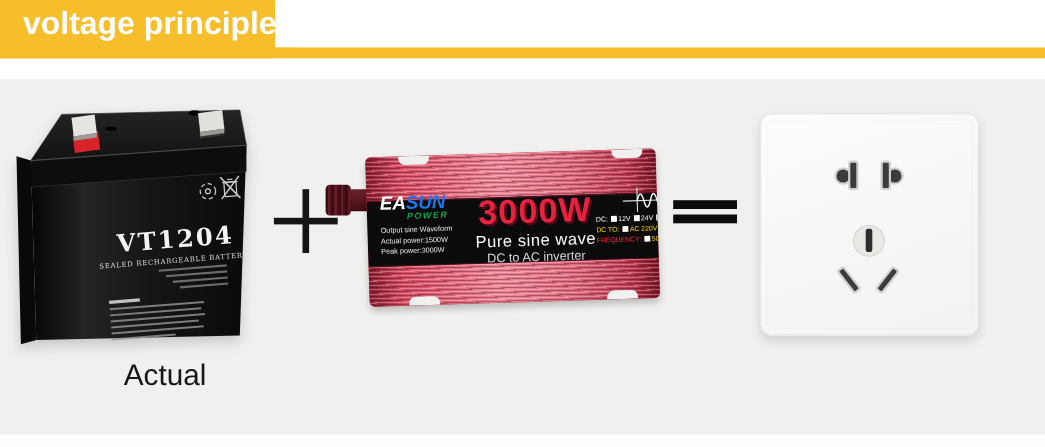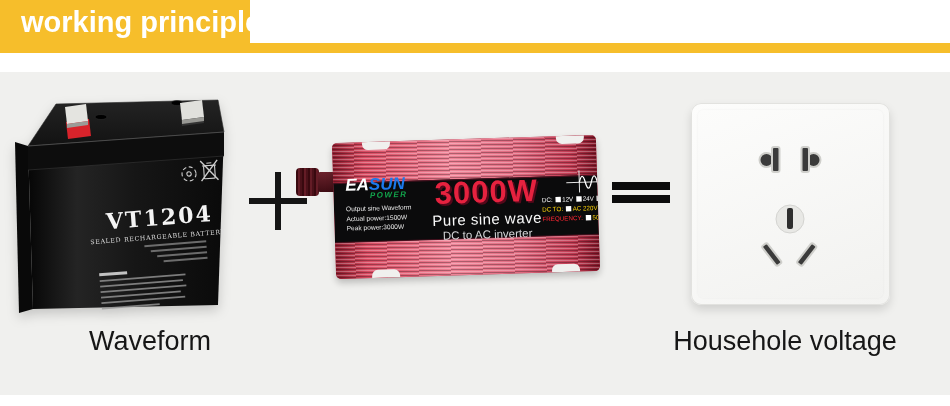--- a/index.html
+++ b/index.html
@@ -88,21 +88,21 @@
       background:linear-gradient(160deg,#fcfcfb,#f2f2f0); box-shadow:0 0 3px rgba(0,0,0,0.05); }
   .socket-holes { position:absolute; left:0; top:0; }
 </style>
 </head>
 <body>
 
 <div class="banner">
   <div class="banner-strip"></div>
   <div class="banner-tab"></div>
   <div class="banner-curve"></div>
-  <div class="banner-title">working principle</div>
+  <div class="banner-title">voltage principle</div>
 </div>
 
 <div class="gap-strip"></div>
 
 <div class="stage">
 
   <svg class="battery-svg" width="225" height="252" viewBox="0 0 225 252">
     <defs>
       <linearGradient id="gfront" x1="0" y1="0" x2="1" y2="0">
         <stop offset="0" stop-color="#060606"></stop>
@@ -245,17 +245,16 @@
         <rect x="96" y="105" width="6" height="21" rx="2" fill="#2e2e2e"></rect>
       </g>
 
       <g fill="#3b3b3b" stroke="#cfcfcb" stroke-width="2">
         <rect x="77.5" y="139" width="6.5" height="25" rx="2" transform="rotate(-38 80.75 151.5)"></rect>
         <rect x="112.5" y="139" width="6.5" height="25" rx="2" transform="rotate(38 115.75 151.5)"></rect>
       </g>
     </svg>
   </div>
 
-  <div class="caption cap-battery">Waveform</div>
-  <div class="caption cap-socket">Househole voltage</div>
+  <div class="caption cap-battery">Actual</div>
 </div>
 
 <div class="footer-strip"></div>
 
 </body></html>

